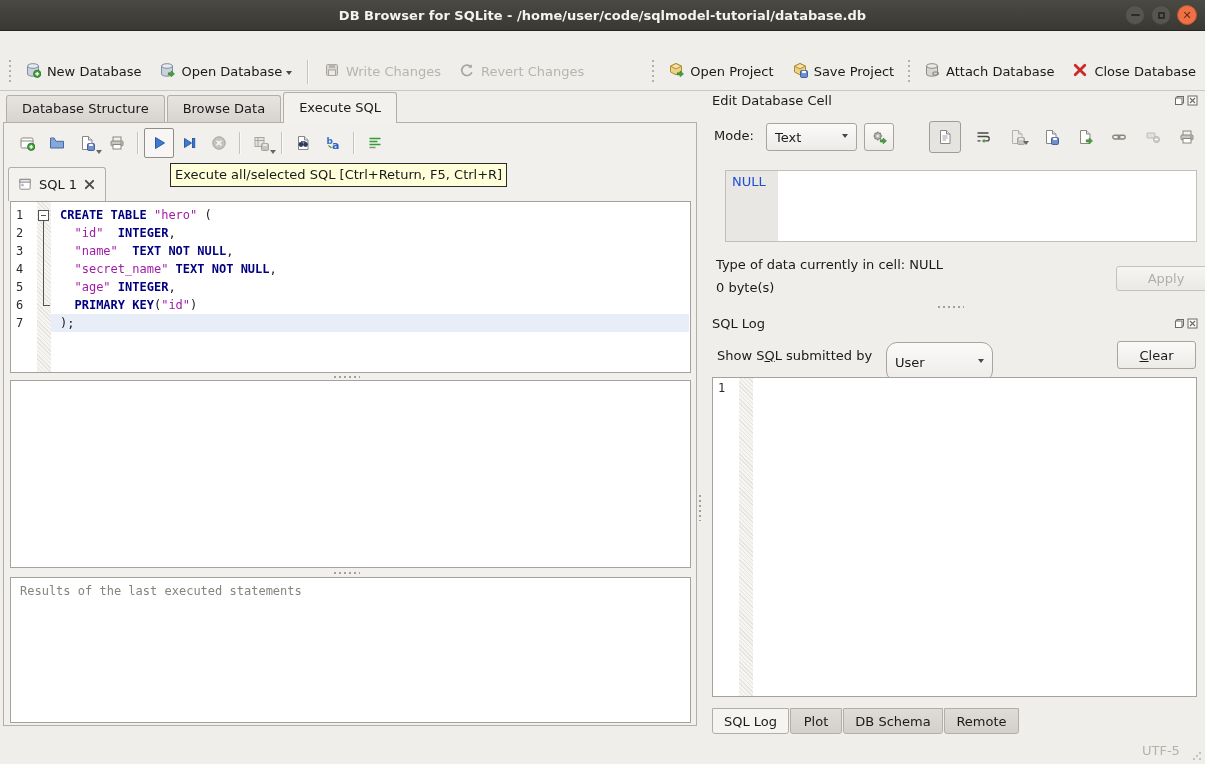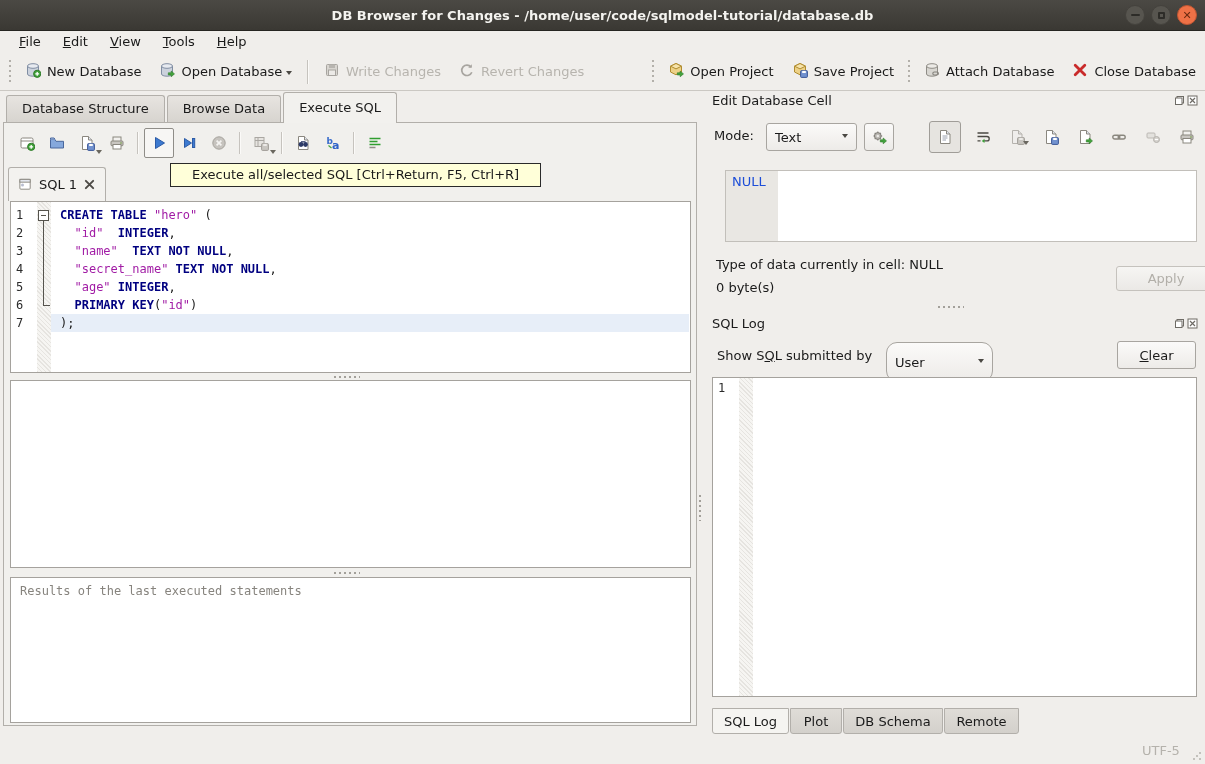--- a/index.html
+++ b/index.html
@@ -60,21 +60,21 @@
   .cline.cur{background:#e7eef8;}
   .cline .k{color:#000080;font-weight:bold;}
   .cline .s{color:#a11ca5;}
 
   .hdots{background:repeating-linear-gradient(to right,#a3a09a 0 2px,transparent 2px 5px);height:2px;width:26px;}
   .vdots{background:repeating-linear-gradient(to bottom,#a3a09a 0 2px,transparent 2px 5px);width:2px;height:26px;}
 
   .resultsgrid{position:absolute;left:6px;top:257px;width:681px;height:188px;background:#fff;border:1px solid #a5a29d;box-sizing:border-box;}
   .msgbox{position:absolute;left:6px;top:454px;width:681px;height:146px;background:#fff;border:1px solid #a5a29d;box-sizing:border-box;padding:6px 9px;font-family:"DejaVu Sans Mono","Liberation Mono",monospace;font-size:12px;color:#87847e;}
 
-  .tooltip{left:170px;top:163px;background:#ffffd9;border:1px solid #2a2a2a;padding:3px 21px 4px;white-space:nowrap;z-index:40;}
+  .tooltip{left:170px;top:163px;background:#ffffd9;border:1px solid #2a2a2a;padding:3px 4px 4px;white-space:nowrap;z-index:40;}
 
   
   #right-dock{left:703px;top:91px;width:502px;height:646px;}
   .docktitle{font-size:13px;color:#1a1a1a;white-space:nowrap;}
   .dockbtns{display:flex;gap:2px;}
   .btn{border:1px solid #a8a5a0;border-radius:3px;background:linear-gradient(#fbfaf9,#edebe8);box-sizing:border-box;display:flex;align-items:center;justify-content:center;}
   .btn.disabled{color:#b2afa9;background:linear-gradient(#f6f5f3,#ebe9e6);border-color:#c5c2bd;}
   .combo{border:1px solid #a8a5a0;border-radius:3px;background:linear-gradient(#fbfaf9,#edebe8);box-sizing:border-box;display:flex;align-items:center;justify-content:space-between;padding:0 8px;}
   .cellicons{display:flex;align-items:center;gap:10px;}
   .cbtn{width:24px;height:24px;display:flex;align-items:center;justify-content:center;position:relative;}
@@ -87,41 +87,34 @@
   .btab.active{background:#f5f4f1;}
 
   .statusenc{color:#b5b2ac;}
 </style>
 </head>
 <body>
 
 <div id="app">
 
   <div class="abs titlebar">
-    <div class="title">DB Browser for Changes - /home/user/code/sqlmodel-tutorial/database.db</div>
+    <div class="title">DB Browser for SQLite - /home/user/code/sqlmodel-tutorial/database.db</div>
     <div class="wcontrols" style="position:absolute;right:8px;top:5px;display:flex;gap:6px;">
       <div class="wbtn min">
           <div class="glyph-min"></div>
         </div>
       <div class="wbtn max">
           <div class="glyph-max"></div>
         </div>
       <div class="wbtn close">
           <div class="glyph-x">✕</div>
         </div>
     </div>
   </div>
 
-  <div class="abs menubar">
-    <span class="menu-item"><u>F</u>ile</span>
-    <span class="menu-item"><u>E</u>dit</span>
-    <span class="menu-item"><u>V</u>iew</span>
-    <span class="menu-item"><u>T</u>ools</span>
-    <span class="menu-item"><u>H</u>elp</span>
-  </div>
 
   <div class="abs maintabs">
     <div class="mtab">Database Structure</div>
     <div class="mtab">Browse Data</div>
     <div class="mtab active">Execute SQL</div>
   </div>
 
   <div class="abs toolbar">
     <div class="tgrip"></div>
     <div class="tbtn">

